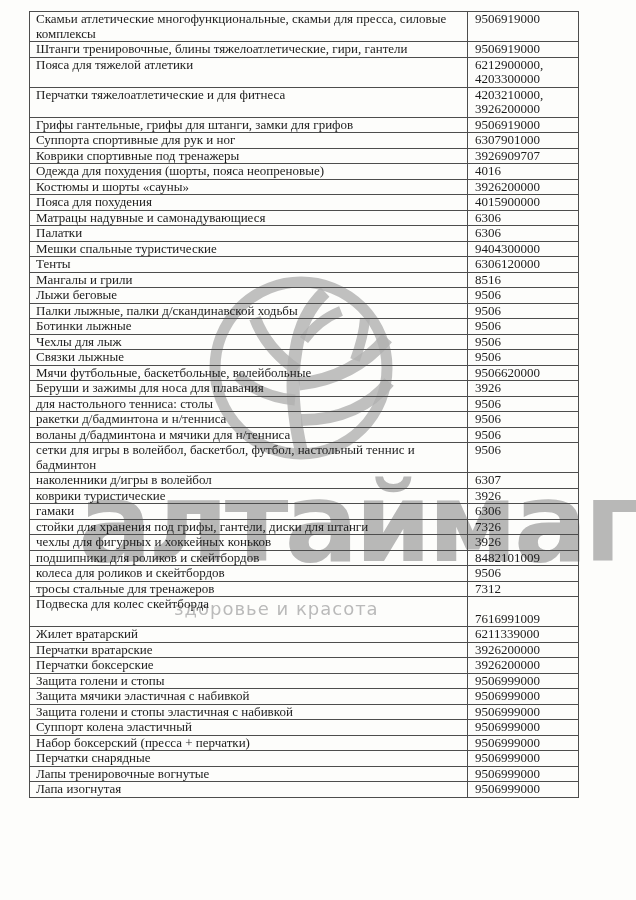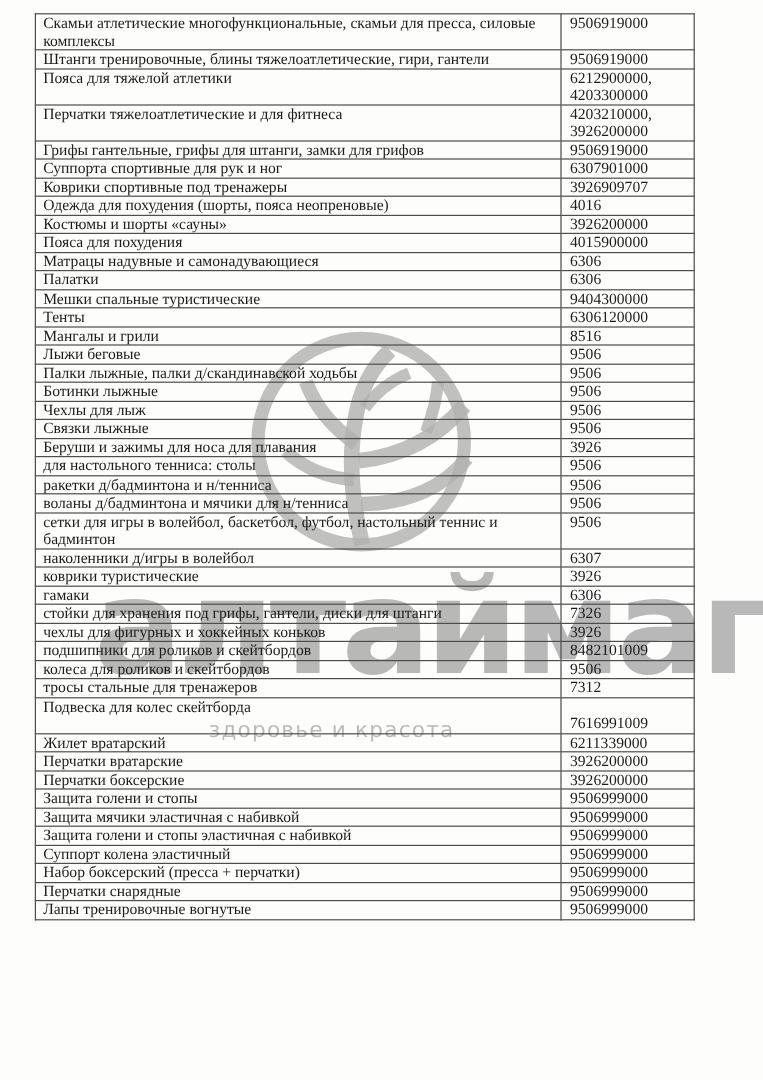--- a/index.html
+++ b/index.html
@@ -158,20 +158,24 @@
         </tr>
         <tr>
           <td class="desc">Чехлы для лыж</td>
           <td class="code">9506</td>
         </tr>
         <tr>
           <td class="desc">Связки лыжные</td>
           <td class="code">9506</td>
         </tr>
         <tr>
+          <td class="desc">Мячи футбольные, баскетбольные, волейбольные</td>
+          <td class="code">9506620000</td>
+        </tr>
+        <tr>
           <td class="desc">Беруши и зажимы для носа для плавания</td>
           <td class="code">3926</td>
         </tr>
         <tr>
           <td class="desc">для настольного тенниса: столы</td>
           <td class="code">9506</td>
         </tr>
         <tr>
           <td class="desc">ракетки д/бадминтона и н/тенниса</td>
           <td class="code">9506</td>
@@ -254,16 +258,20 @@
           <td class="code">9506999000</td>
         </tr>
         <tr>
           <td class="desc">Перчатки снарядные</td>
           <td class="code">9506999000</td>
         </tr>
         <tr>
           <td class="desc">Лапы тренировочные вогнутые</td>
           <td class="code">9506999000</td>
         </tr>
+        <tr>
+          <td class="desc">Лапа изогнутая</td>
+          <td class="code">9506999000</td>
+        </tr>
       </tbody>
   </table>
 
 </div>
 
 </body></html>

